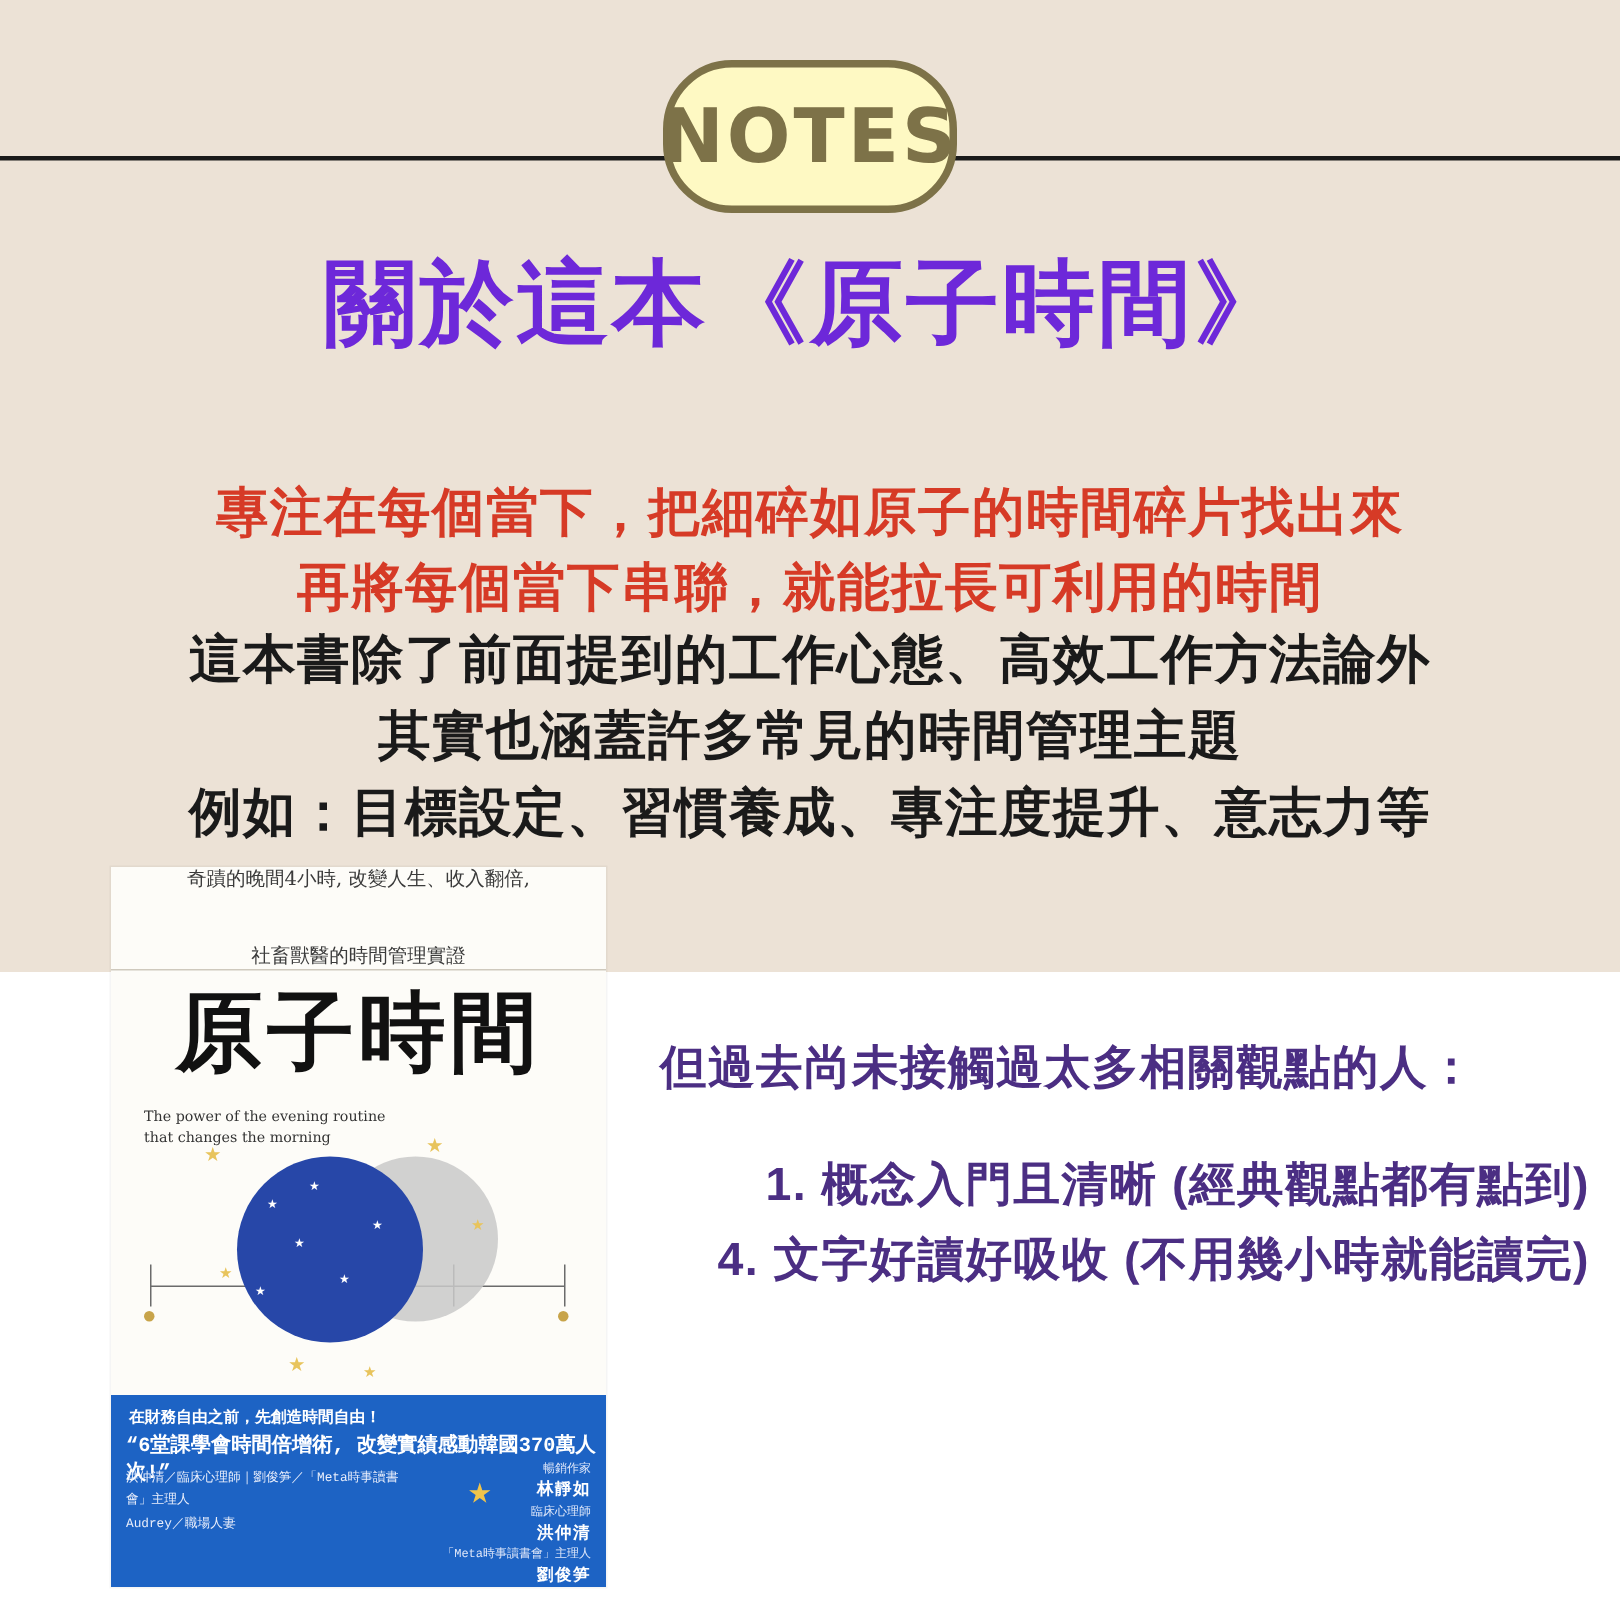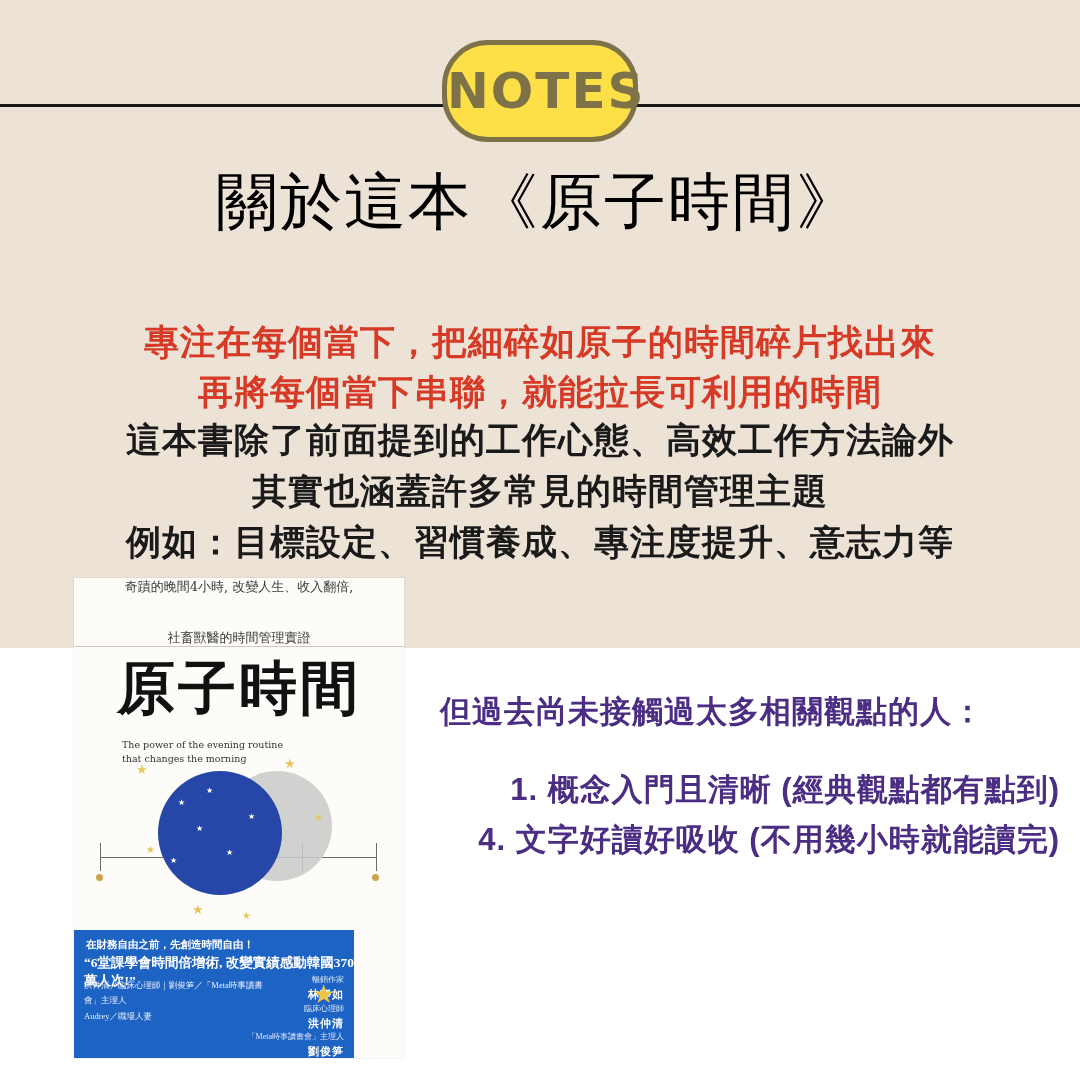--- a/index.html
+++ b/index.html
@@ -40,43 +40,44 @@
   }
   .notes-badge {
     position: absolute;
     left: 50%;
     top: 40px;
     transform: translateX(-50%);
     width: 186px;
     height: 92px;
     border: 5px solid #7d7248;
     border-radius: 46px;
-    background: #fde047;
+    background: #fef9c3;
     display: flex;
     align-items: center;
+    justify-content: center;
   }
   .notes-badge span {
     font-family: "DejaVu Sans", sans-serif;
     font-weight: bold;
     font-size: 50px;
     letter-spacing: 2px;
     color: #7d7248;
     line-height: 1;
   }
 
   
   .headline {
     position: absolute;
     left: 0;
     top: 160px;
     width: 1080px;
     text-align: center;
     font-size: 62px;
-    font-weight: normal;
-    color: #000000;
+    font-weight: bold;
+    color: #6d28d9;
     letter-spacing: 2px;
     white-space: nowrap;
   }
   .headline .hl {
     position: relative;
     display: inline-block;
     padding: 0 4px;
   }
   .headline .hl::after {
     content: "";
@@ -189,21 +190,20 @@
   }
   .book-sub {
     position: absolute;
     left: 22px;
     top: 160px;
     width: 200px;
     font-family: "DejaVu Serif", serif;
     font-size: 9.5px;
     line-height: 1.5;
     color: #333;
-    margin-left: 26px;
   }
   .cover-art {
     position: absolute;
     left: 0;
     top: 175px;
     width: 330px;
     height: 175px;
   }
   .circle-blue {
     position: absolute;
@@ -253,25 +253,25 @@
     font-size: 13px;
     line-height: 1;
   }
   .star.sm { font-size: 8px; color: #ffffff; }
   .star.wt { color: #ffffff; }
 
   .book-bottom {
     position: absolute;
     left: 0;
     bottom: 0;
-    width: 280px;
+    width: 330px;
     height: 128px;
     background: #1d63c4;
     color: #ffffff;
-    font-family: Liberation Serif, serif;
+    font-family: Liberation Mono, monospace;
   }
   .bb-line1 {
     position: absolute;
     left: 12px;
     top: 8px;
     font-size: 10.5px;
     font-weight: bold;
   }
   .bb-line2 {
     position: absolute;

